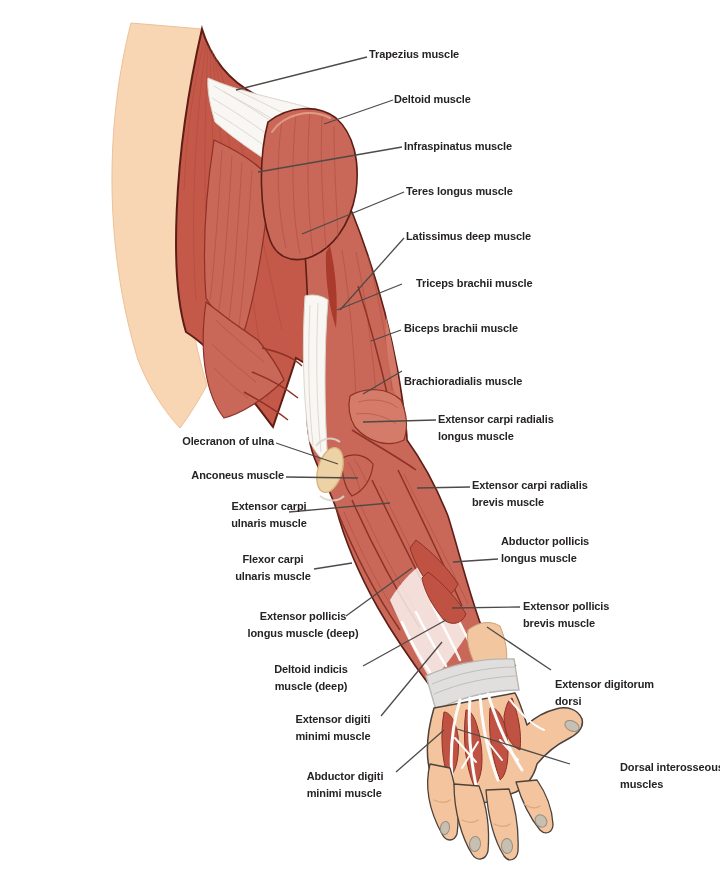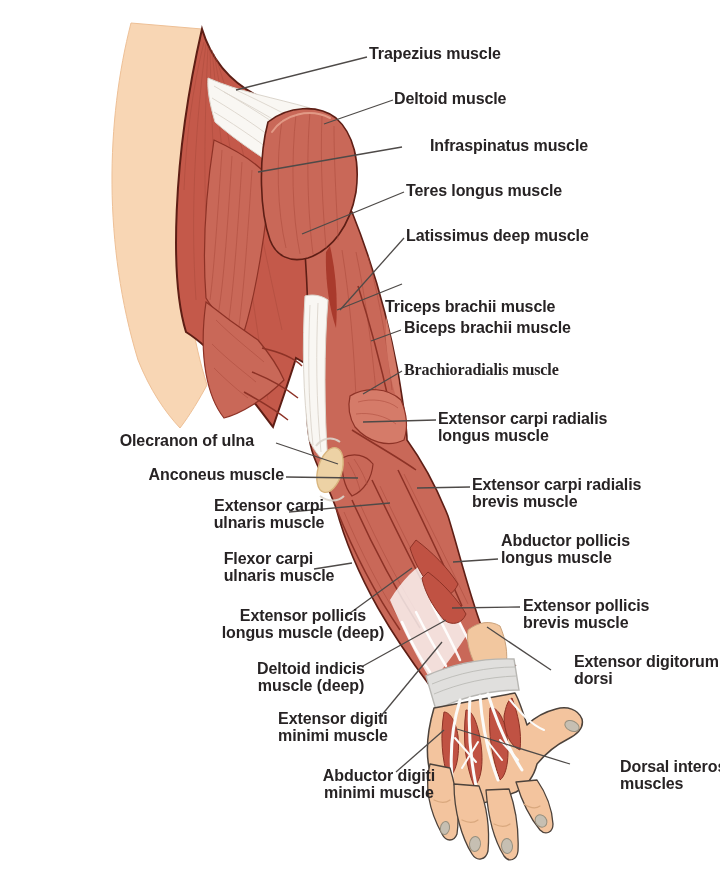--- a/index.html
+++ b/index.html
@@ -10,21 +10,21 @@
     --olecranon:#edd2a5; --olecranonEdge:#d9b67f;
     --band:#e0dfdd; --bandEdge:#b7b6b2;
     --handSkin:#f3c49e; --handOutline:#4c423b; --crease:#d9a87e;
     --nail:#c6bfb2; --nailEdge:#97907f;
     --leader:#4e4a48; --text:#272324; --bg:#ffffff;
   }
   html,body{margin:0;padding:0;background:var(--bg);}
   .stage{position:relative;width:720px;height:883px;background:var(--bg);overflow:hidden;
          font-family:"Liberation Sans", sans-serif;}
   .stage svg{position:absolute;left:0;top:0;}
-  .label{position:absolute;font-size:16px;font-weight:700;color:var(--text);
+  .label{position:absolute;font-size:11px;font-weight:700;color:var(--text);
          line-height:16.5px;white-space:nowrap;letter-spacing:-0.1px;}
   
   .skin{fill:var(--skin);stroke:var(--skinEdge);stroke-width:1;}
   .backmass{fill:var(--muscleBase);stroke:var(--outline);stroke-width:2;}
   .muscle{fill:var(--muscleMid);stroke:var(--outline);stroke-width:1.6;}
   .muscle2{fill:var(--muscleMid);stroke:var(--ridge);stroke-width:1.2;}
   .lightm{fill:var(--muscleLight);stroke:var(--ridge);stroke-width:1.2;}
   .deep{fill:var(--muscleDeep);stroke:none;}
   .striae{fill:none;stroke:var(--striae);stroke-width:1;opacity:.55;}
   .ridge{fill:none;stroke:var(--ridge);stroke-width:1.5;}
@@ -231,86 +231,86 @@
       <polyline points="396,772 444,730"></polyline>
     </svg>
 
   <div id="labels">
       <div class="label" style="top: 46px; left: 369px;">
         <div>Trapezius muscle</div>
       </div>
       <div class="label" style="top: 91px; left: 394px;">
         <div>Deltoid muscle</div>
       </div>
-      <div class="label" style="top: 138px; left: 404px; margin-left: 26px;">
+      <div class="label" style="top: 138px; left: 404px;">
         <div>Infraspinatus muscle</div>
       </div>
       <div class="label" style="top: 183px; left: 406px;">
         <div>Teres longus muscle</div>
       </div>
       <div class="label" style="top: 228px; left: 406px;">
         <div>Latissimus deep muscle</div>
       </div>
-      <div class="label" style="top: 275px; left: 385px; margin-top: 24px;">
+      <div class="label" style="top: 275px; left: 416px;">
         <div>Triceps brachii muscle</div>
       </div>
       <div class="label" style="top: 320px; left: 404px; text-align: center;">
         <div>Biceps brachii muscle</div>
       </div>
-      <div class="label" style="top: 362px; left: 404px; font-family: Liberation Serif, serif;">
+      <div class="label" style="top: 373px; left: 404px;">
         <div>Brachioradialis muscle</div>
       </div>
       <div class="label" style="top: 411px; left: 438px;">
         <div>Extensor carpi radialis</div>
         <div>longus muscle</div>
       </div>
       <div class="label" style="top: 477px; left: 472px;">
         <div>Extensor carpi radialis</div>
         <div>brevis muscle</div>
       </div>
       <div class="label" style="top: 533px; left: 501px;">
         <div>Abductor pollicis</div>
         <div>longus muscle</div>
       </div>
       <div class="label" style="top: 598px; left: 523px;">
         <div>Extensor pollicis</div>
         <div>brevis muscle</div>
       </div>
-      <div class="label" style="top: 654px; left: 555px; margin-left: 19px;">
+      <div class="label" style="top: 676px; left: 555px;">
         <div>Extensor digitorum</div>
         <div>dorsi</div>
       </div>
       <div class="label" style="top: 759px; left: 572px; margin-left: 48px;">
         <div>Dorsal interosseous</div>
         <div>muscles</div>
       </div>
-      <div class="label" style="top: 433px; right: 466px; text-align: right;">
+      <div class="label" style="top: 433px; right: 446px; text-align: right;">
         <div>Olecranon of ulna</div>
       </div>
       <div class="label" style="top: 467px; right: 436px; text-align: left;">
         <div>Anconeus muscle</div>
       </div>
       <div class="label" style="top: 498px; left: 241px; transform: translateX(-50%); text-align: center; margin-left: 28px;">
         <div>Extensor carpi</div>
         <div>ulnaris muscle</div>
       </div>
-      <div class="label" style="top: 551px; left: 279px; transform: translateX(-50%); text-align: left;">
+      <div class="label" style="top: 551px; left: 273px; transform: translateX(-50%); text-align: center;">
         <div>Flexor carpi</div>
         <div>ulnaris muscle</div>
       </div>
       <div class="label" style="top: 608px; left: 303px; transform: translateX(-50%); text-align: center;">
         <div>Extensor pollicis</div>
         <div>longus muscle (deep)</div>
       </div>
       <div class="label" style="top: 661px; left: 311px; transform: translateX(-50%); text-align: center;">
         <div>Deltoid indicis</div>
         <div>muscle (deep)</div>
       </div>
       <div class="label" style="top: 711px; left: 333px; transform: translateX(-50%); ">
         <div>Extensor digiti</div>
         <div>minimi muscle</div>
       </div>
-      <div class="label" style="top: 768px; left: 345px; transform: translateX(-50%); text-align: center; margin-left: 34px;">
+      <div class="label" style="top: 768px; left: 345px; transform: translateX(-50%); text-align: left;">
         <div>Abductor digiti</div>
         <div>minimi muscle</div>
       </div>
     </div>
 </div>
 
 </body></html>

